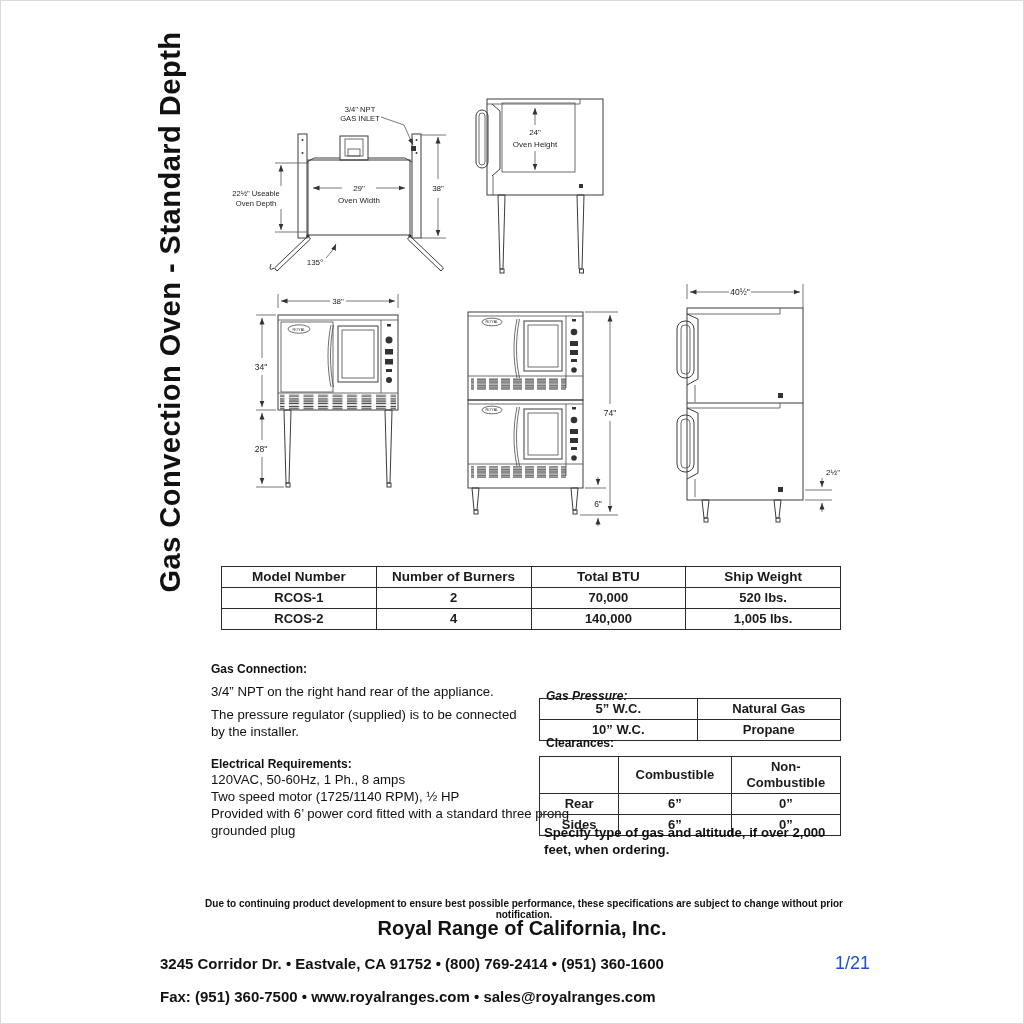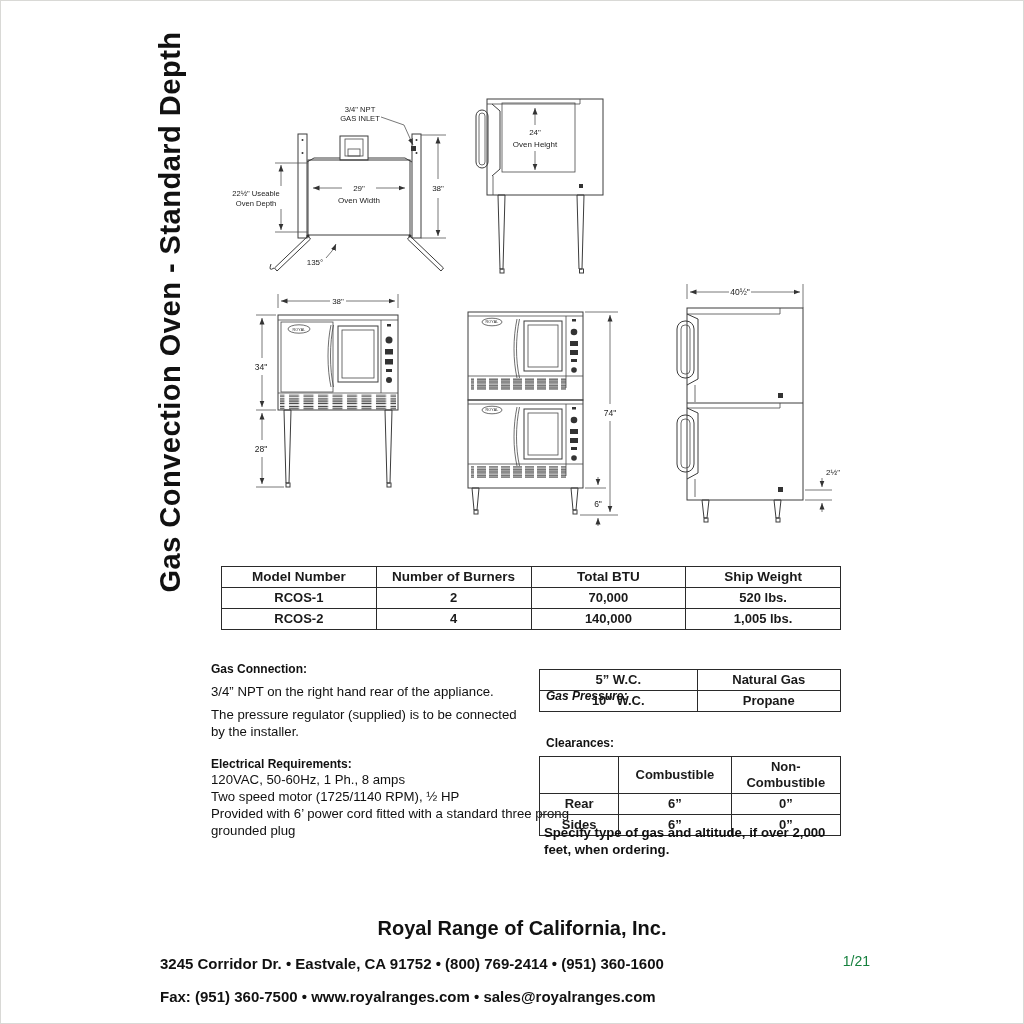--- a/index.html
+++ b/index.html
@@ -30,21 +30,21 @@
   .spec-table td,.spec-table th,.mini-table td,.mini-table th{
     border:1.4px solid #2a2a2a;text-align:center;padding:2px 3px;line-height:16px;
   }
   .spec-table th{font-size:13.5px;}
   h3.sec{font-size:12px;font-weight:bold;margin:0;color:#111;}
   .bodytxt{font-size:13.2px;font-weight:normal;line-height:17px;color:#111;}
   .note{font-size:13.2px;font-weight:bold;line-height:17px;color:#111;}
   .disclaimer{font-size:10px;font-weight:bold;text-align:center;color:#111;}
   .company{font-size:20px;font-weight:bold;text-align:center;line-height:21px;color:#111;}
   .addr{font-size:15px;font-weight:bold;text-align:left;line-height:17px;color:#111;margin-top:16px;}
-  .pagenum{font-size:14px;color:#15803d;}
+  .pagenum{font-size:18px;color:#1d4ed8;}
 </style>
 </head>
 <body>
 
 <div class="page">
 
   <div class="vtitle">Gas Convection Oven - Standard Depth</div>
 
   <svg class="abs" style="left:220px;top:90px;" width="250" height="200" viewBox="0 0 250 200">
     <defs>
@@ -317,21 +317,21 @@
   <div class="abs" style="left:211px;top:757px;width:365px;">
     <h3 class="sec">Electrical Requirements:</h3>
     <div class="bodytxt">120VAC, 50-60Hz, 1 Ph., 8 amps</div>
     <div class="bodytxt">Two speed motor (1725/1140 RPM), ½ HP</div>
     <div class="bodytxt">Provided with 6’ power cord fitted with a standard three prong grounded plug</div>
   </div>
 
   <div class="abs" style="left:546px;top:689px;font-style:italic;">
     <h3 class="sec">Gas Pressure:</h3>
   </div>
-  <div class="abs" style="left:533px;top:669px;width:302px;">
+  <div class="abs" style="left:533px;top:698px;width:302px;">
     <table class="mini-table">
       <tbody>
           <tr>
         <td style="width:50%;">5” W.C.</td>
         <td>Natural Gas</td>
       </tr>
       <tr>
         <td>10” W.C.</td>
         <td>Propane</td>
       </tr>
@@ -358,20 +358,21 @@
       <tr>
         <td>Sides</td>
         <td>6”</td>
         <td>0”</td>
       </tr>
     </tbody>
       </table>
   </div>
   <div class="abs note" style="left:544px;top:824px;width:312px;">Specify type of gas and altitude, if over 2,000 feet, when ordering.</div>
 
+  <div class="abs disclaimer" style="left:184px;top:898px;width:680px;">Due to continuing product development to ensure best possible performance, these specifications are subject to change without prior notification.</div>
   <div class="abs" style="left:160px;top:918px;width:724px;">
     <div class="company">Royal Range of California, Inc.</div>
     <div class="addr">3245 Corridor Dr. • Eastvale, CA 91752 • (800) 769-2414 • (951) 360-1600</div>
     <div class="addr">Fax: (951) 360-7500 • www.royalranges.com • sales@royalranges.com</div>
   </div>
   <div class="abs pagenum" style="left:820px;top:953px;width:50px;text-align:right;">1/21</div>
 
 </div>
 
 </body></html>

